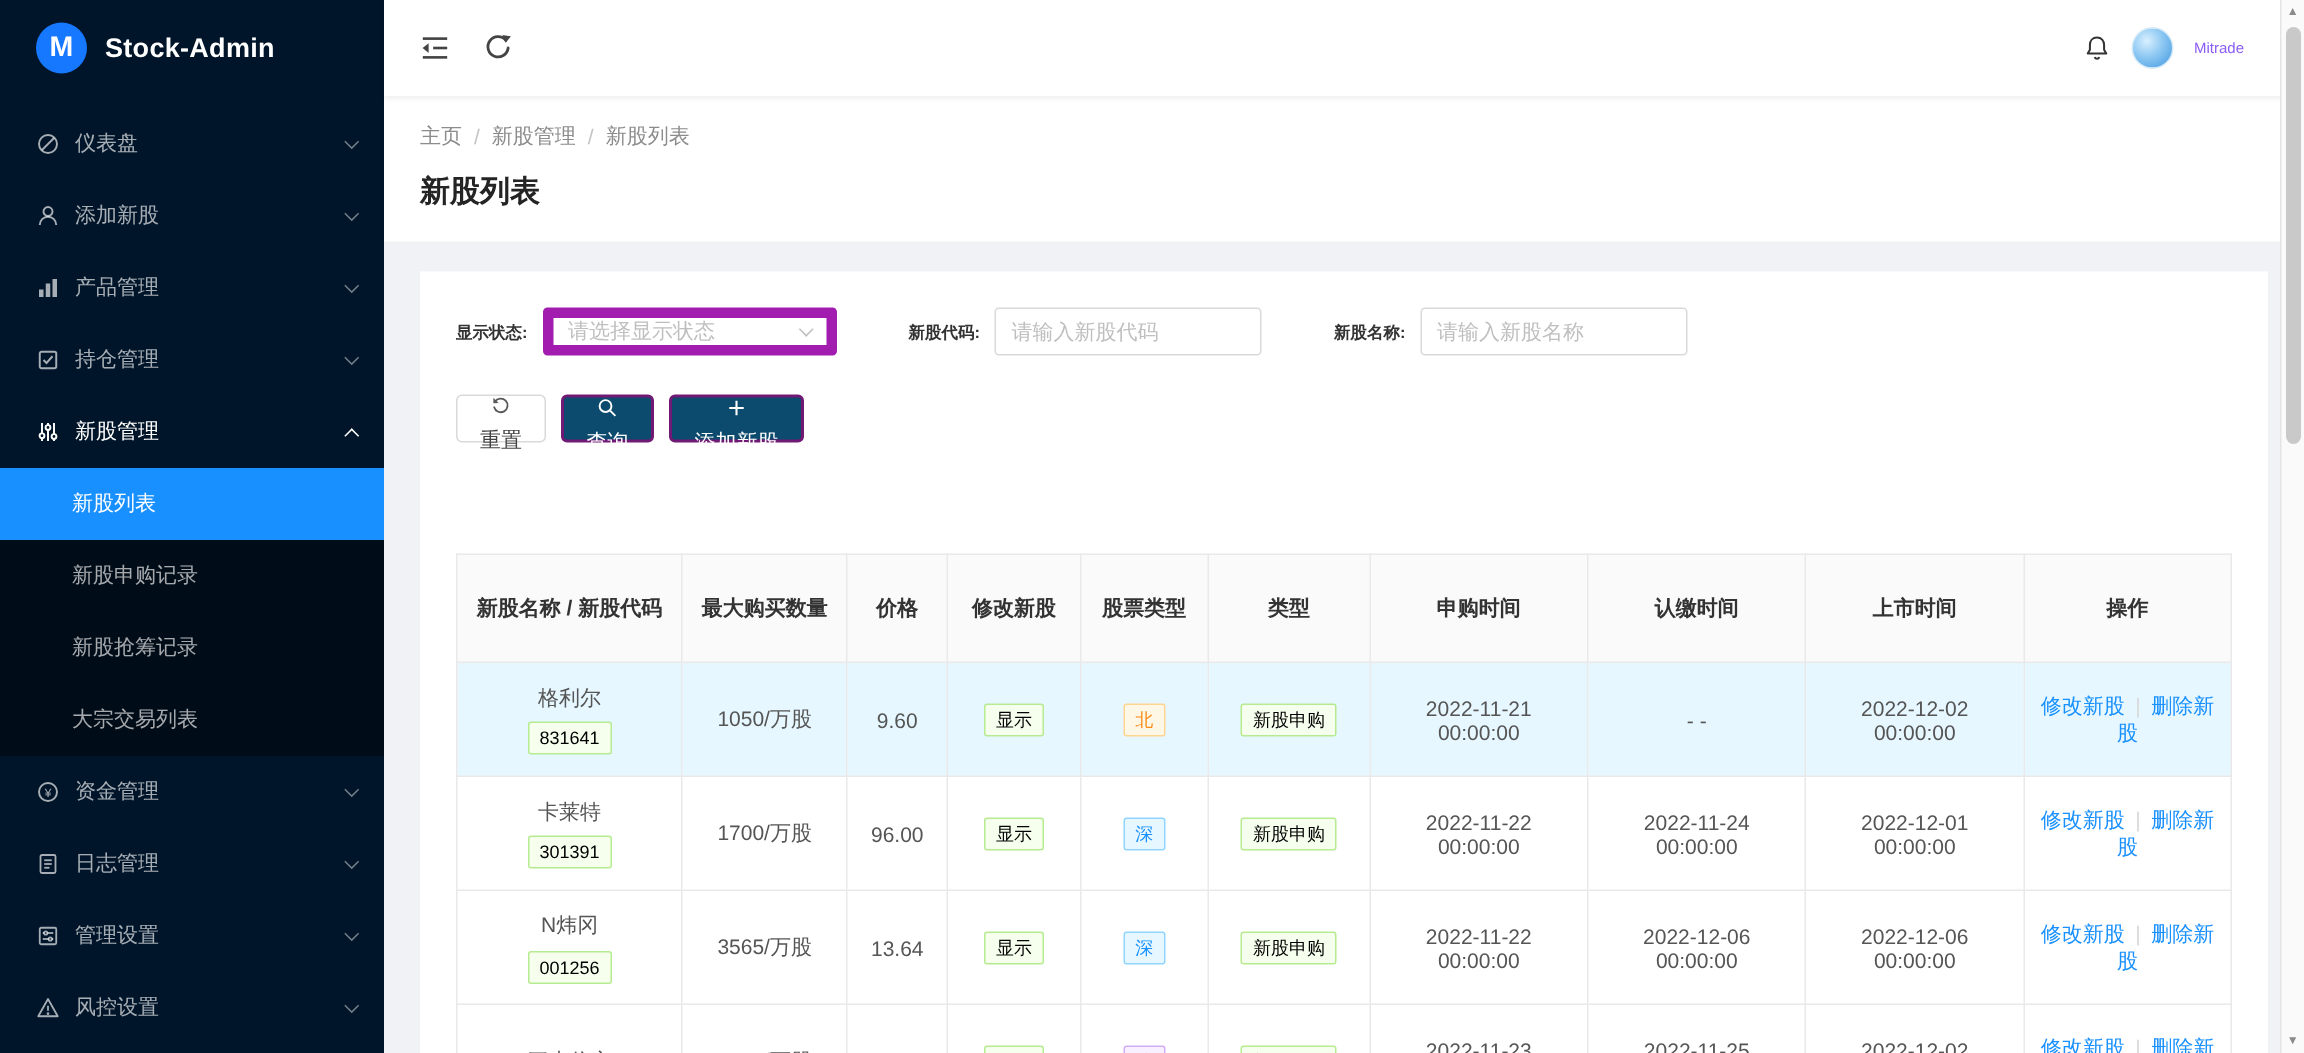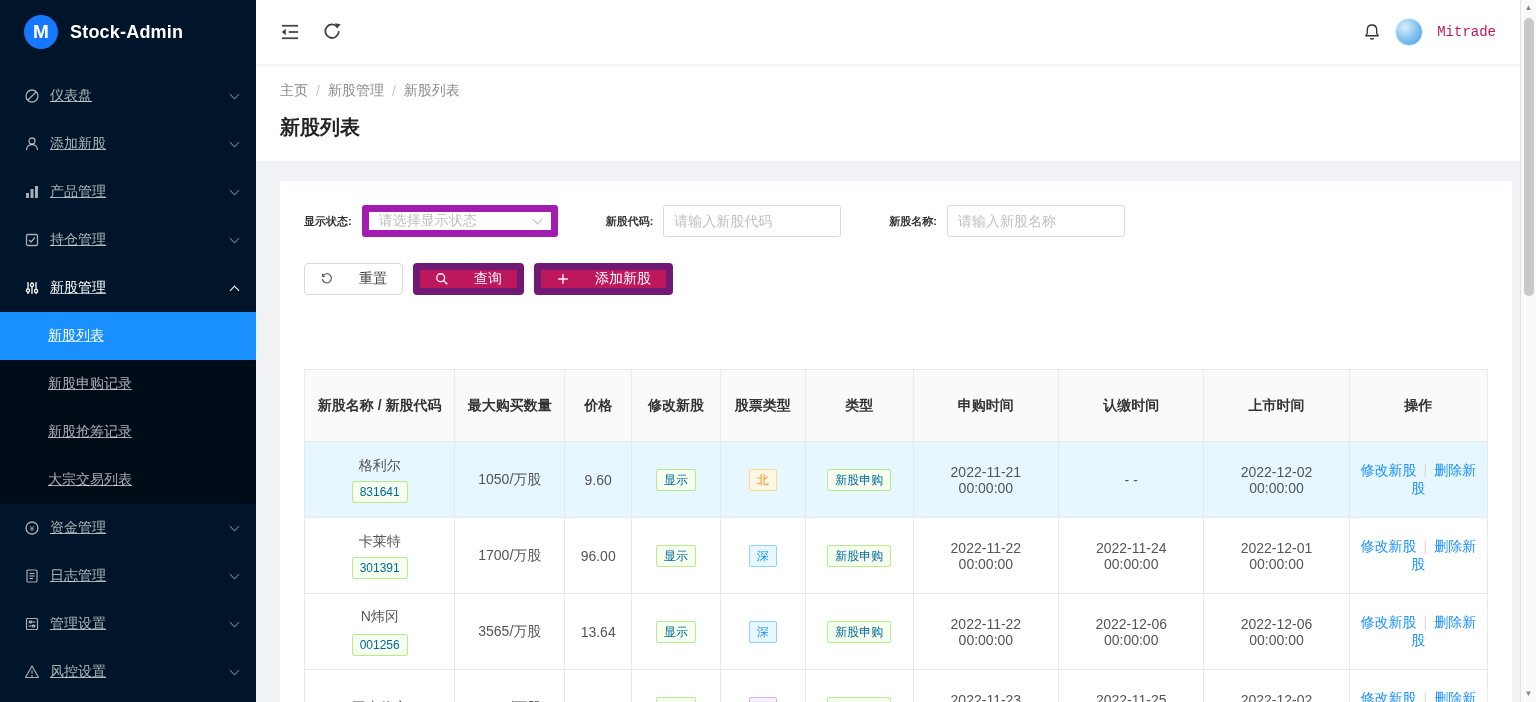--- a/index.html
+++ b/index.html
@@ -4,39 +4,39 @@
 <style>
   * { margin:0; padding:0; box-sizing:border-box; }
   html,body { width:1536px; height:702px; overflow:hidden; font-family:"Liberation Sans","DejaVu Sans",sans-serif; background:#f0f2f5; }
   .layout { display:flex; width:100%; height:100%; }
 
   
   .sidebar { width:256px; flex-shrink:0; background:#001529; color:rgba(255,255,255,.65); display:flex; flex-direction:column; }
   .logo { height:64px; display:flex; align-items:center; gap:12px; padding-left:24px; }
   .logo-badge { width:34px; height:34px; border-radius:50%; background:#1677ff; color:#fff; display:flex; align-items:center; justify-content:center; font-weight:bold; font-size:19px; }
   .logo-title { color:#fff; font-size:18px; font-weight:bold; letter-spacing:.2px; }
-  .menu { flex:1; overflow:hidden; padding-top:8px;text-decoration:underline; }
+  .menu { flex:1; overflow:hidden; padding-top:8px; }
   .menu-item { height:48px; display:flex; align-items:center; gap:10px; padding:0 18px 0 24px; font-size:14px; cursor:pointer; }
   .menu-item.open { color:#fff; }
   .mi-label { flex:1; }
   .icon16 { width:16px; height:16px; display:inline-flex; flex-shrink:0; }
   .chev { width:7px; height:7px; border-right:1.5px solid rgba(255,255,255,.45); border-bottom:1.5px solid rgba(255,255,255,.45); transform:rotate(45deg); margin-top:-3px; }
   .chev.up { transform:rotate(-135deg); margin-top:4px; border-color:#fff; }
   .submenu { background:#000c17; }
   .submenu-item { height:48px; display:flex; align-items:center; padding-left:48px; font-size:14px; cursor:pointer; color:rgba(255,255,255,.65); }
   .submenu-item.active { background:#1890ff; color:#fff; }
 
   
   .main { flex:1; min-width:0; display:flex; flex-direction:column; }
   .topbar { height:64px; background:#fff; display:flex; align-items:center; padding:0 40px 0 24px; box-shadow:0 1px 4px rgba(0,21,41,.08); position:relative; z-index:2; color:#444; }
   .topbar .tool { width:20px; height:20px; margin-right:22px; cursor:pointer; display:inline-flex; }
   .topbar-right { margin-left:auto; display:flex; align-items:center; gap:14px; }
   .bell { width:18px; height:18px; cursor:pointer; display:inline-flex; color:#333; }
   .avatar { width:28px; height:28px; border-radius:50%; background:radial-gradient(circle at 35% 32%, #d9f0ff 0%, #8cc7f2 45%, #3f97e0 100%); border:1px solid #d6eaf8; cursor:pointer; }
-  .user-name { font-size:14px; color:#be185d; cursor:pointer;font-family:Liberation Mono, monospace; }
+  .user-name { font-size:10px; color:#8b5cf6; cursor:pointer; }
 
   .content { flex:1; overflow:hidden; }
   .page-head { background:#fff; padding:18px 24px 20px; }
   .breadcrumb { display:flex; align-items:center; gap:8px; font-size:14px; color:#8c8c8c; }
   .breadcrumb .bc-link { cursor:pointer; }
   .breadcrumb .sep { color:#c4c4c4; }
   .page-title { margin-top:14px; font-size:20px; font-weight:bold; color:#242424; }
 
   .card { background:#fff; margin:20px 24px 0; padding:24px 24px 24px; height:560px; }
 
@@ -44,34 +44,34 @@
   .filter-row { display:flex; align-items:center; gap:48px; }
   .filter-group { display:flex; align-items:center; gap:10px; }
   .filter-label { font-size:11px; font-weight:bold; color:#333; white-space:nowrap; }
   .select-box { width:196px; height:32px; border:7px solid #a21caf; border-radius:3px; display:flex; align-items:center; padding:0 10px; font-size:14px; color:#bfbfbf; background:#fff; cursor:pointer; }
   .select-box .ph { flex:1; }
   .sel-chev { width:7px; height:7px; border-right:1.3px solid #bfbfbf; border-bottom:1.3px solid #bfbfbf; transform:rotate(45deg); margin-top:-3px; }
   .text-input { width:178px; height:32px; border:1px solid #d9d9d9; border-radius:3px; padding:0 10px; font-size:14px; color:#333; font-family:inherit; outline:none; }
   .text-input::placeholder { color:#bfbfbf; }
 
   .btn-row { margin-top:26px; display:flex; align-items:center; gap:10px; }
-  .btn { height:32px; padding:0 15px; border-radius:4px; font-size:14px; display:inline-flex; align-items:center; gap:25px; cursor:pointer; font-family:inherit; }
+  .btn { height:32px; padding:0 15px; border-radius:4px; font-size:14px; display:inline-flex; align-items:center; gap:7px; cursor:pointer; font-family:inherit;flex-direction:column; }
   .btn-default { background:#fff; border:1px solid #d9d9d9; color:#444; }
-  .btn-primary { background:#be185d; border:7px solid #701a75; color:#fff; }
+  .btn-primary { background:#0c4a6e; border:2px solid #701a75; color:#fff; }
 
   
   .table-wrap { margin-top:74px; }
   table { width:100%; border-collapse:collapse; table-layout:fixed; font-size:14px; color:#555; text-align:center; }
   th,td { border:1px solid #e9e9e9; padding:8px 8px; vertical-align:middle; word-break:break-word; }
   th { background:#fafafa; color:#333; font-weight:bold; height:72px; }
   td { height:76px; }
   tr.highlight td { background:#e6f7ff; }
   .tag { display:inline-block; padding:0 7px; font-size:12px; line-height:20px; border-radius:2px; border:1px solid transparent; white-space:nowrap; }
   .tag:empty { display:none; }
-  .tag-green  { color:#0369a1; border-color:#b7eb8f; background:#f6ffed; }
+  .tag-green  { color:#000000; border-color:#b7eb8f; background:#f6ffed; }
   .tag-orange { color:#fa8c16; border-color:#ffd591; background:#fff7e6; }
   .tag-blue   { color:#1890ff; border-color:#91d5ff; background:#e6f7ff; }
   .tag-purple { color:#722ed1; border-color:#d3adf7; background:#f9f0ff; }
   .name-wrap { display:flex; flex-direction:column; align-items:center; gap:6px; }
   .name-wrap.inline { flex-direction:column; justify-content:center; gap:8px; }
   .ops { color:#1890ff; }
   .link { color:#1890ff; cursor:pointer; }
   .divider { color:#d9d9d9; margin:0 7px; }
 
   

